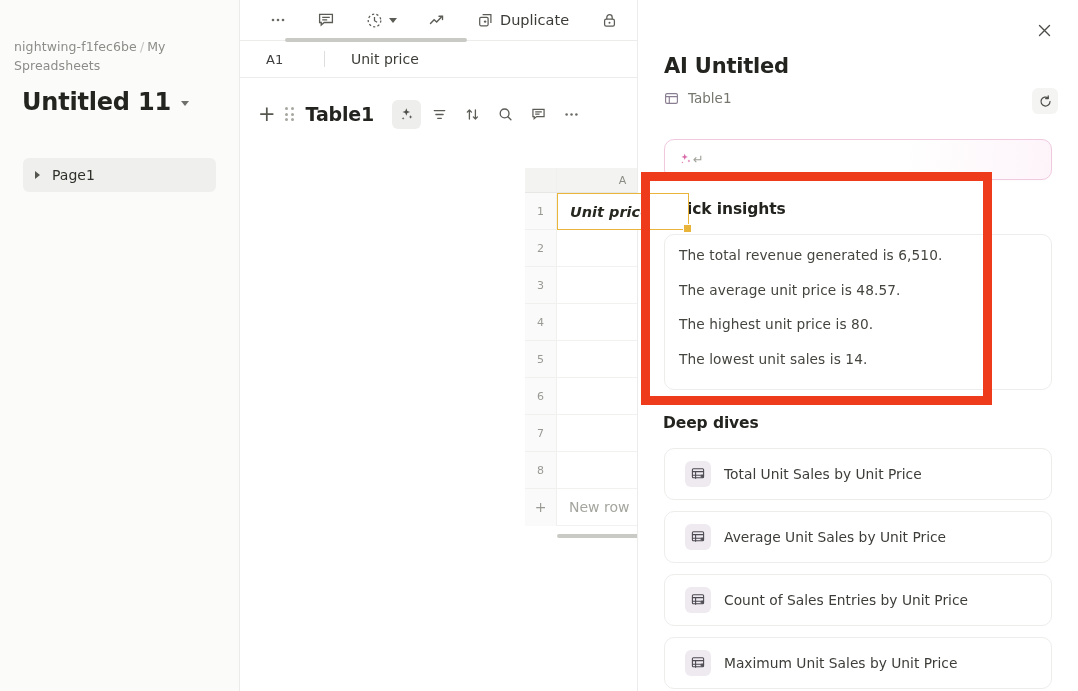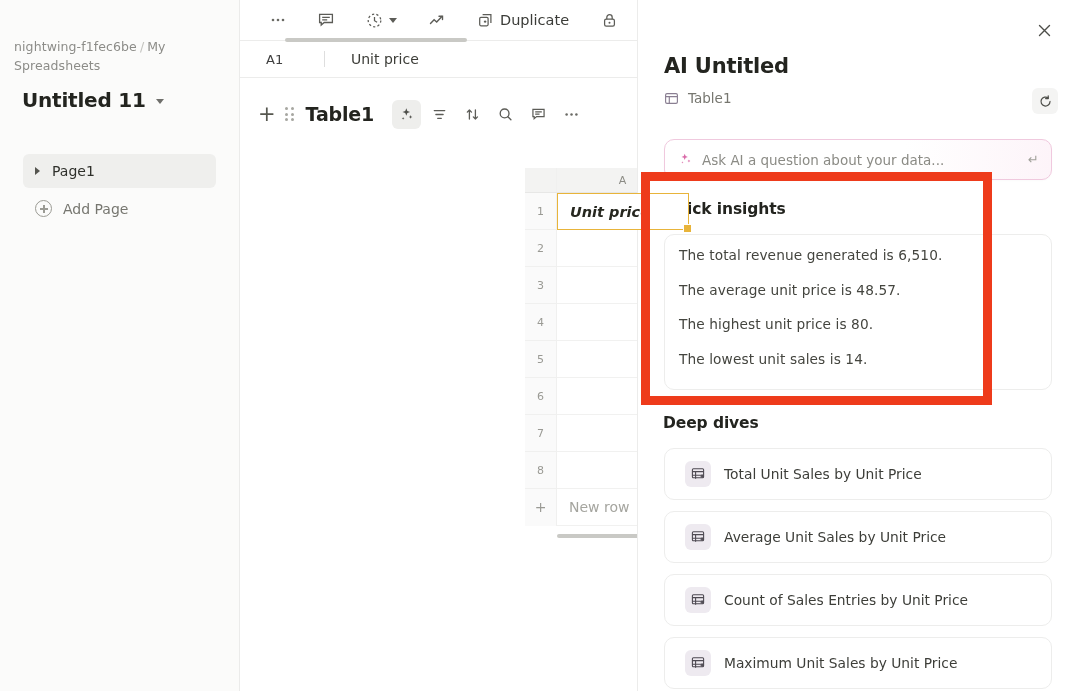--- a/index.html
+++ b/index.html
@@ -16,21 +16,21 @@
     border-right: 1px solid #ebebea; flex: 0 0 240px; position: relative;
   }
   .breadcrumb {
     padding: 38px 22px 0 14px; font-size: 12.5px; color: #8c8c88;
     line-height: 1.5; letter-spacing: .1px;
   }
   .breadcrumb .sep { color: #c3c3bf; margin: 0 3px; }
   .doc-title-row {
     display: flex; align-items: center; gap: 10px; padding: 12px 22px 0 22px;
   }
-  .doc-title { font-size: 20px; font-weight: 700; color: #23241f; letter-spacing: -.2px; text-align: right; }
+  .doc-title { font-size: 24px; font-weight: 700; color: #23241f; letter-spacing: -.2px; text-align: right; }
   .caret-down {
     width: 0; height: 0; border-left: 4.5px solid transparent;
     border-right: 4.5px solid transparent; border-top: 5.5px solid #6f6f6b;
     margin-top: 3px;
   }
   .page-list { margin-top: 42px; padding: 0 23px; }
   .page-item {
     display: flex; align-items: center; gap: 12px; height: 34px;
     border-radius: 6px; padding: 0 12px; background: #efefed; cursor: pointer;
   }
@@ -234,24 +234,20 @@
       <span>nightwing-f1fec6be</span><span class="sep">/</span><span>My Spreadsheets</span>
     </div>
     <div class="doc-title-row">
       <span class="doc-title">Untitled 11</span>
       <span class="caret-down"></span>
     </div>
     <div class="page-list">
       <div class="page-item">
         <span class="tri-right"></span>
         <span class="page-label">Page1</span>
-      </div>
-      <div class="add-page">
-        <span class="circle-plus"></span>
-        <span class="add-page-label">Add Page</span>
       </div>
     </div>
   </div>
 
   <div class="main">
 
     <div class="top-toolbar">
       <div class="tb-btn">
         <svg width="16" height="16" viewBox="0 0 16 16">
             <circle cx="3" cy="8" r="1.3" fill="#6a6a64"></circle>
@@ -452,21 +448,20 @@
     </div>
   </div>
 
   <div class="ask-wrap">
     <div class="ask-box">
       <svg width="15" height="15" viewBox="0 0 17 17" fill="#d96aa8">
         <path d="M7.6 2.0l1.0 2.6 2.6 1.0-2.6 1.0-1.0 2.6-1.0-2.6-2.6-1.0 2.6-1.0z"></path>
         <path d="M12.4 8.6l.45 1.15 1.15.45-1.15.45-.45 1.15-.45-1.15-1.15-.45 1.15-.45z"></path>
         <path d="M5.0 10.6l.35.9.9.35-.9.35-.35.9-.35-.9-.9-.35.9-.35z"></path>
       </svg>
-      <span class="ask-placeholder">Ask AI a question about your data...</span>
       <span class="enter-glyph">↵</span>
     </div>
   </div>
 
   <div class="section-title qi-title">Quick insights</div>
   <div class="insights-card">
     <div class="insight-line">The total revenue generated is 6,510.</div>
     <div class="insight-line">The average unit price is 48.57.</div>
     <div class="insight-line">The highest unit price is 80.</div>
     <div class="insight-line">The lowest unit sales is 14.</div>

